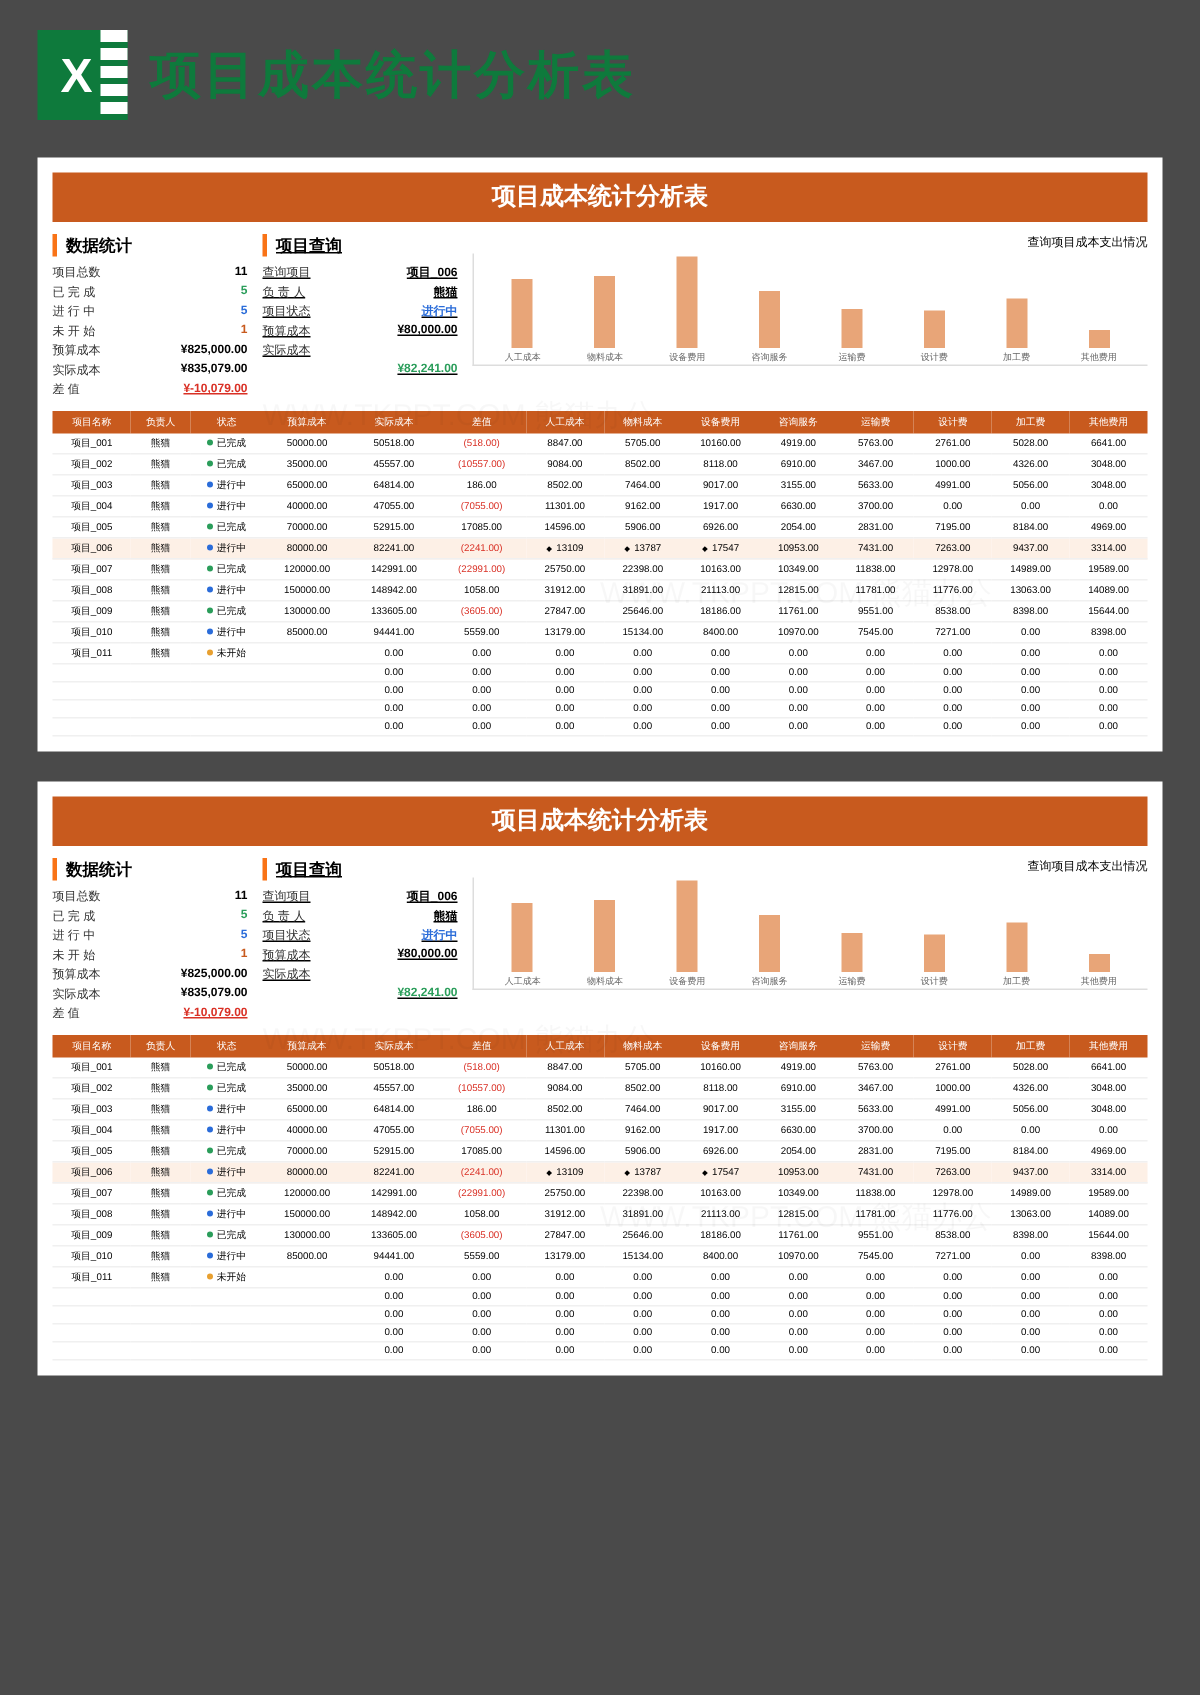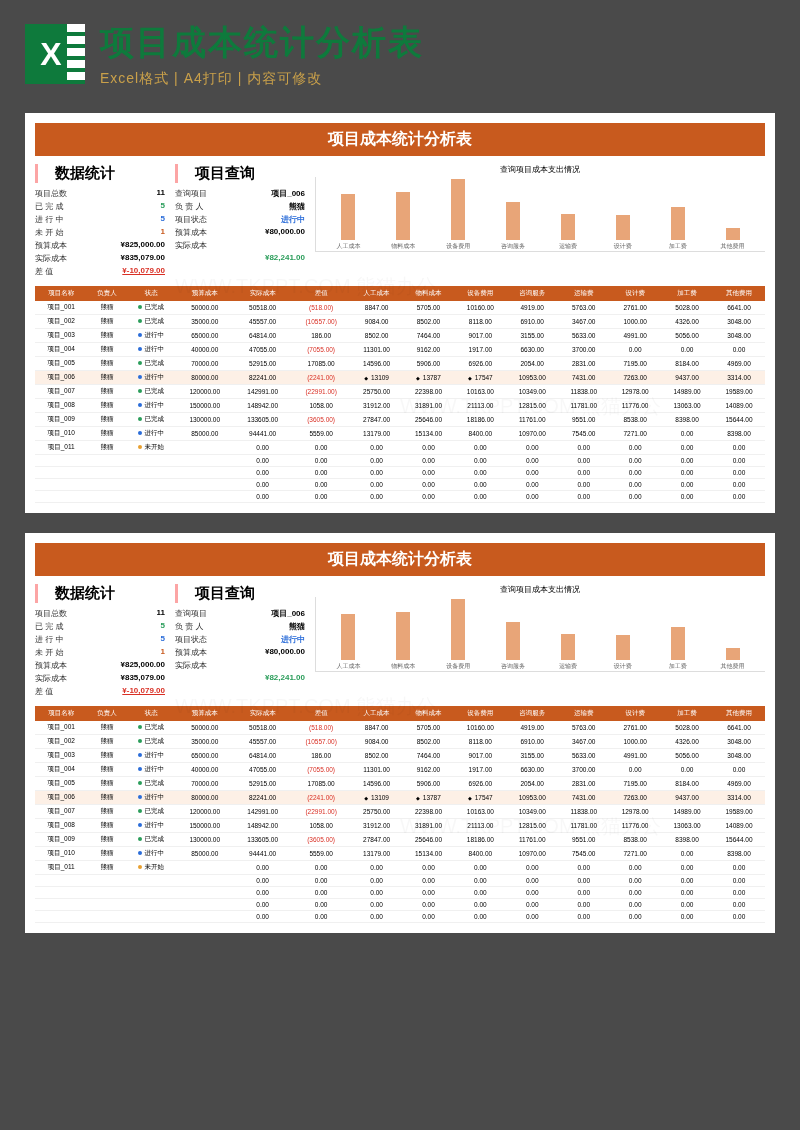--- a/index.html
+++ b/index.html
@@ -11,31 +11,31 @@
 .header-text { flex: 1; }
 .header-title { color: #0e7a3c; font-size: 34px; font-weight: bold; letter-spacing: 2px; }
 .header-sub { color: #c9a04a; font-size: 14px; margin-top: 4px; letter-spacing: 1px; }
 .pages { padding: 10px 25px; display: flex; flex-direction: column; gap: 20px; }
 .page { background: #fff; padding: 10px; position: relative; }
 .watermark { position: absolute; color: rgba(0,0,0,0.03); font-size: 20px; pointer-events: none; }
 .title-bar { background: #c85a1e; color: #fff; text-align: center; padding: 6px; font-size: 16px; font-weight: bold; margin-bottom: 8px; }
 .stats-row { display: flex; gap: 10px; margin-bottom: 8px; }
 .stats-col { flex: 0 0 auto; }
 .stats-col.col1 { width: 130px; }
-.stats-col.col2 { width: 130px; }
-.stats-block-title { border-left: 3px solid #fca5a5; padding-left: 17px; font-size: 15px; font-weight: bold; margin-bottom: 4px; }
+.stats-col.col2 { width: 130px; text-decoration: underline; }
+.stats-block-title { border-left: 3px solid #f97316; padding-left: 6px; font-size: 11px; font-weight: bold; margin-bottom: 4px; }
 .stat-line { display: flex; justify-content: space-between; font-size: 8px; padding: 1px 0; gap: 36px; }
 .stat-label { color: #333; }
 .stat-val { font-weight: bold; }
 .green { color: #2a9d5a; }
 .red { color: #d93025; text-decoration: underline; }
 .blue { color: #2a6cd9; }
 .orange { color: #c85a1e; }
 .chart-area { flex: 1; }
-.chart-title { font-size: 8px; text-align: center; margin-bottom: 2px; }
+.chart-title { font-size: 8px; text-align: right; margin-bottom: 2px; }
 .chart { height: 75px; display: flex; align-items: flex-end; gap: 10px; padding: 0 10px; border-left: 1px solid #ddd; border-bottom: 1px solid #ddd; position: relative; }
 .bar-wrap { flex: 1; display: flex; flex-direction: column; align-items: center; }
 .bar { width: 14px; background: #e8a578; }
 .bar-label { font-size: 6px; margin-top: 2px; color: #666; white-space: nowrap; }
 .table { width: 100%; border-collapse: collapse; font-size: 6.5px; }
 .table th { background: #c85a1e; color: #fff; padding: 3px 2px; font-weight: normal; }
 .table td { padding: 2px; text-align: center; border-bottom: 1px solid #f0f0f0; }
 .table tr.highlight { background: #fdf0e6; }
 .dot { display: inline-block; width: 4px; height: 4px; border-radius: 50%; margin-right: 2px; }
 .dot-green { background: #2a9d5a; }
@@ -46,21 +46,20 @@
 </style>
 </head>
 <body>
 
 <div class="header">
   <div class="excel-icon">
     <span class="excel-x">X</span>
   </div>
   <div class="header-text">
     <div class="header-title">项目成本统计分析表</div>
-    <div class="header-sub">Excel格式 | A4打印 | 内容可修改</div>
   </div>
 </div>
 
 <div class="pages" id="pages">
     <div class="page">
       <div class="watermark" style="top: 40%; left: 20%;">WWW.TKPPT.COM 熊猫办公</div>
       <div class="watermark" style="top: 70%; left: 50%;">WWW.TKPPT.COM 熊猫办公</div>
       <div class="title-bar">项目成本统计分析表</div>
       <div class="stats-row">
         <div class="stats-col col1">

